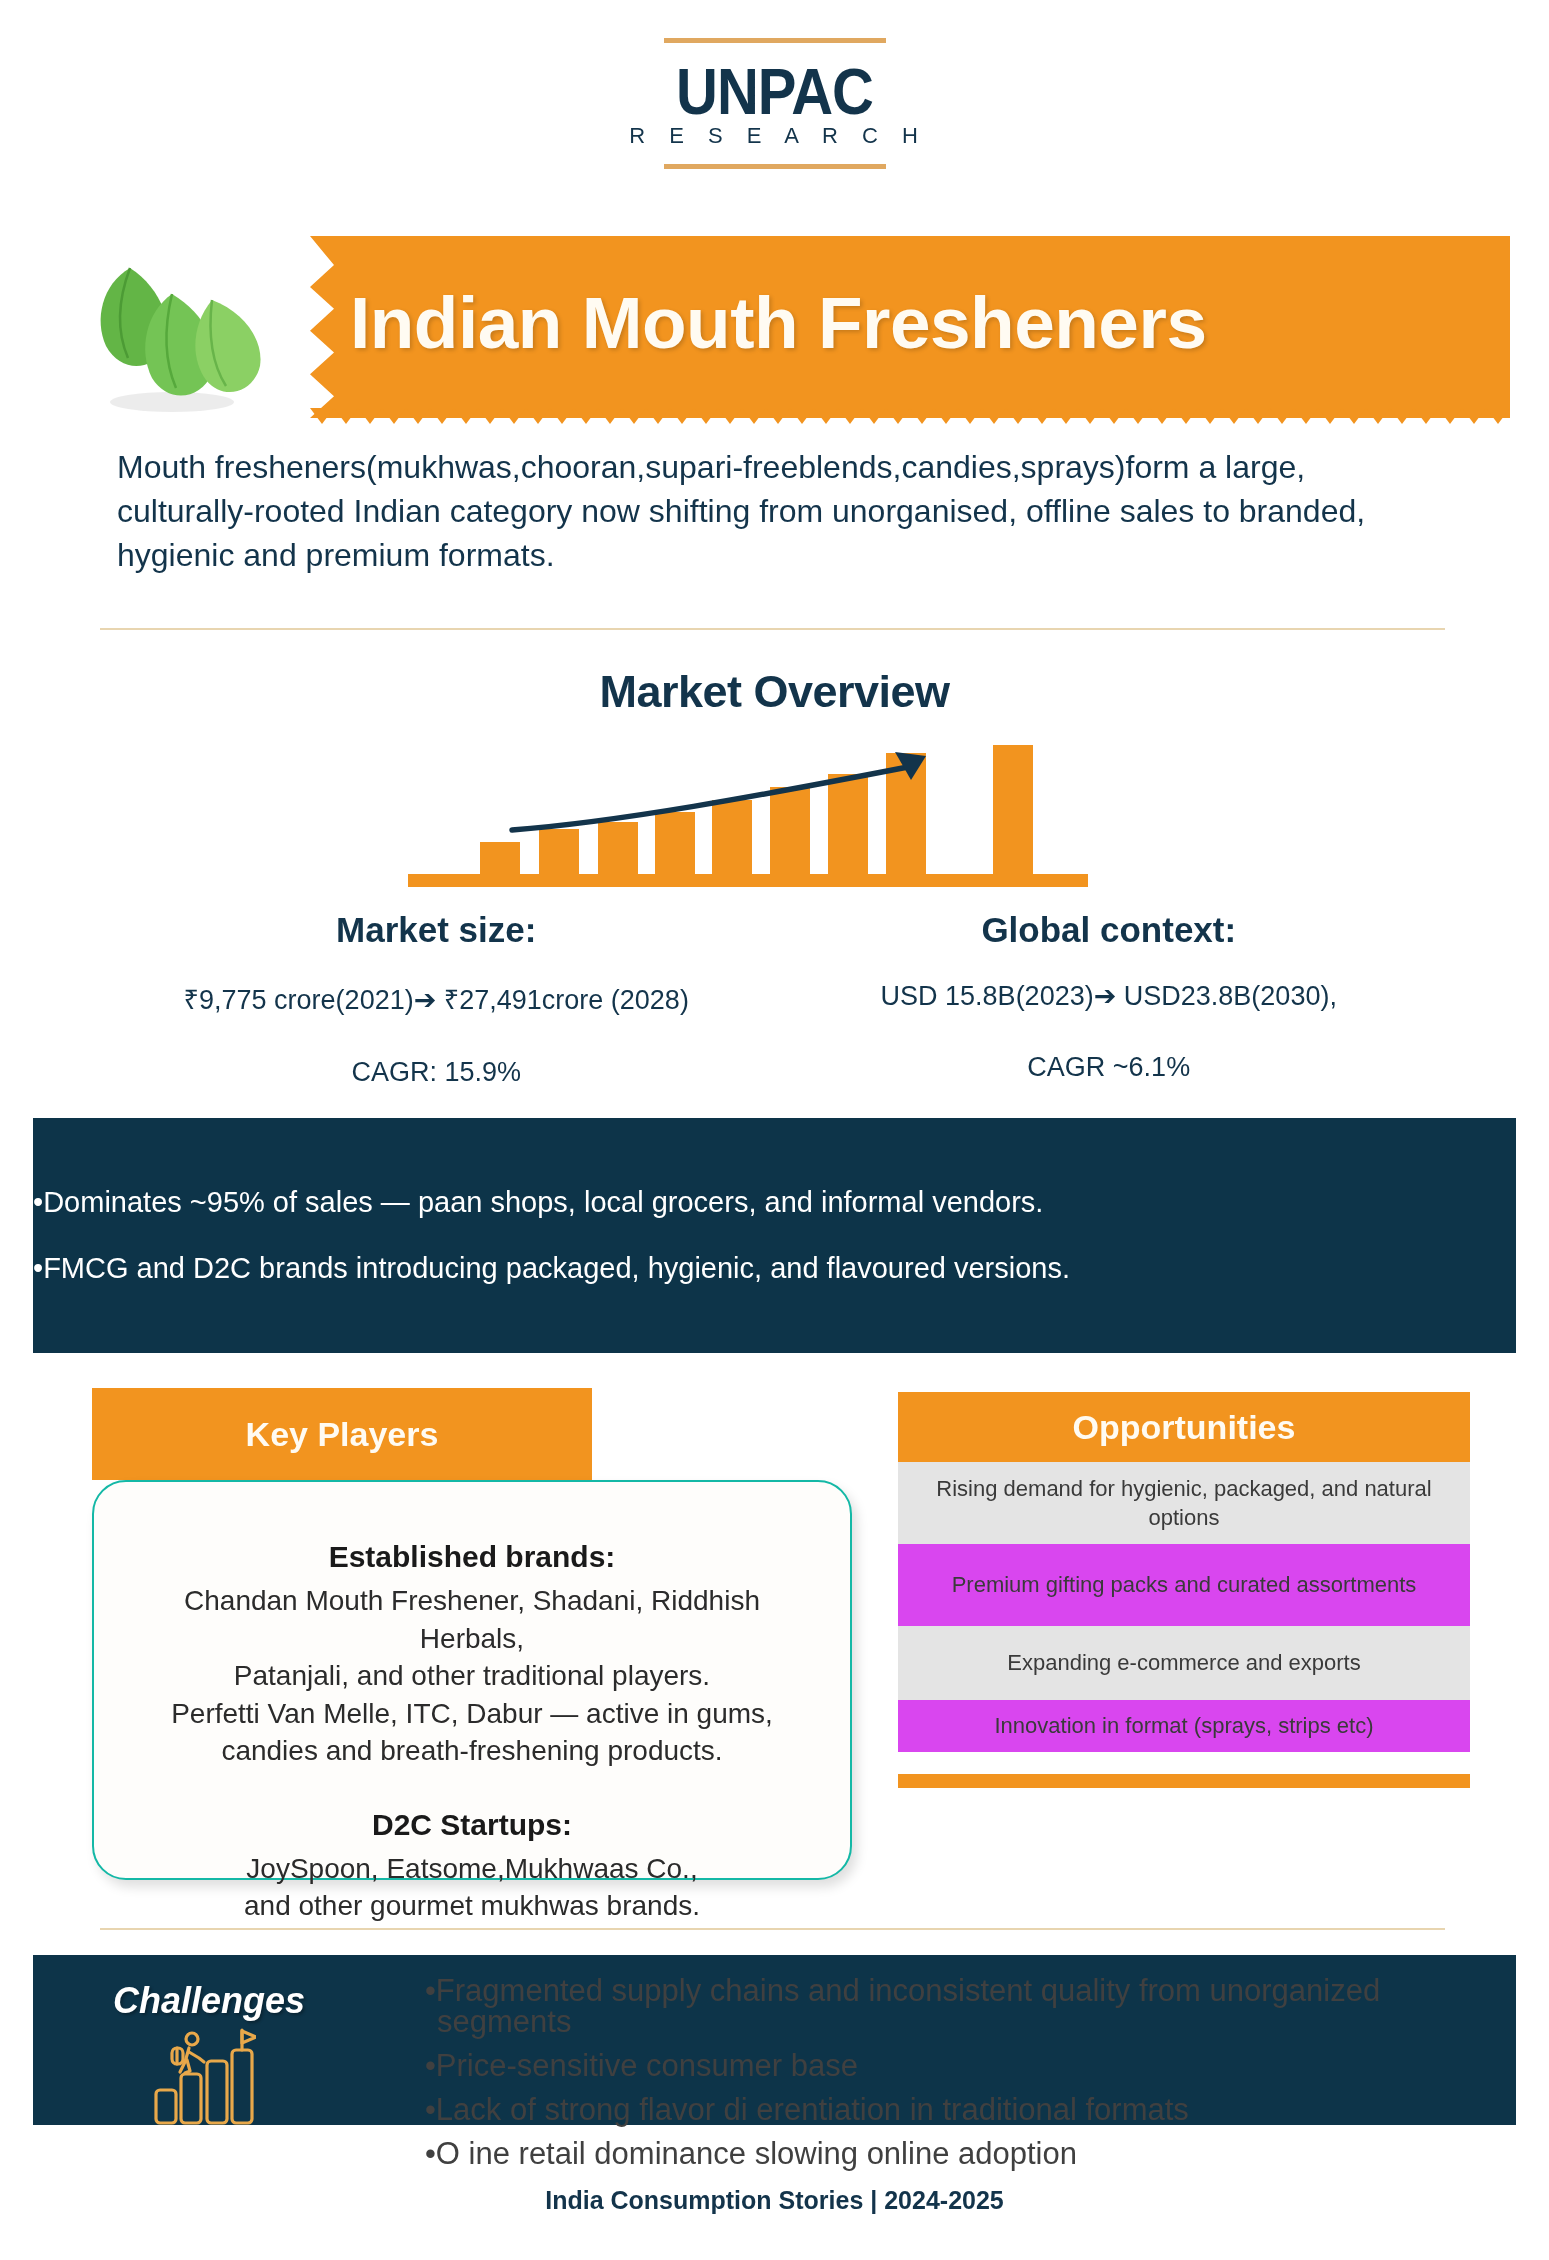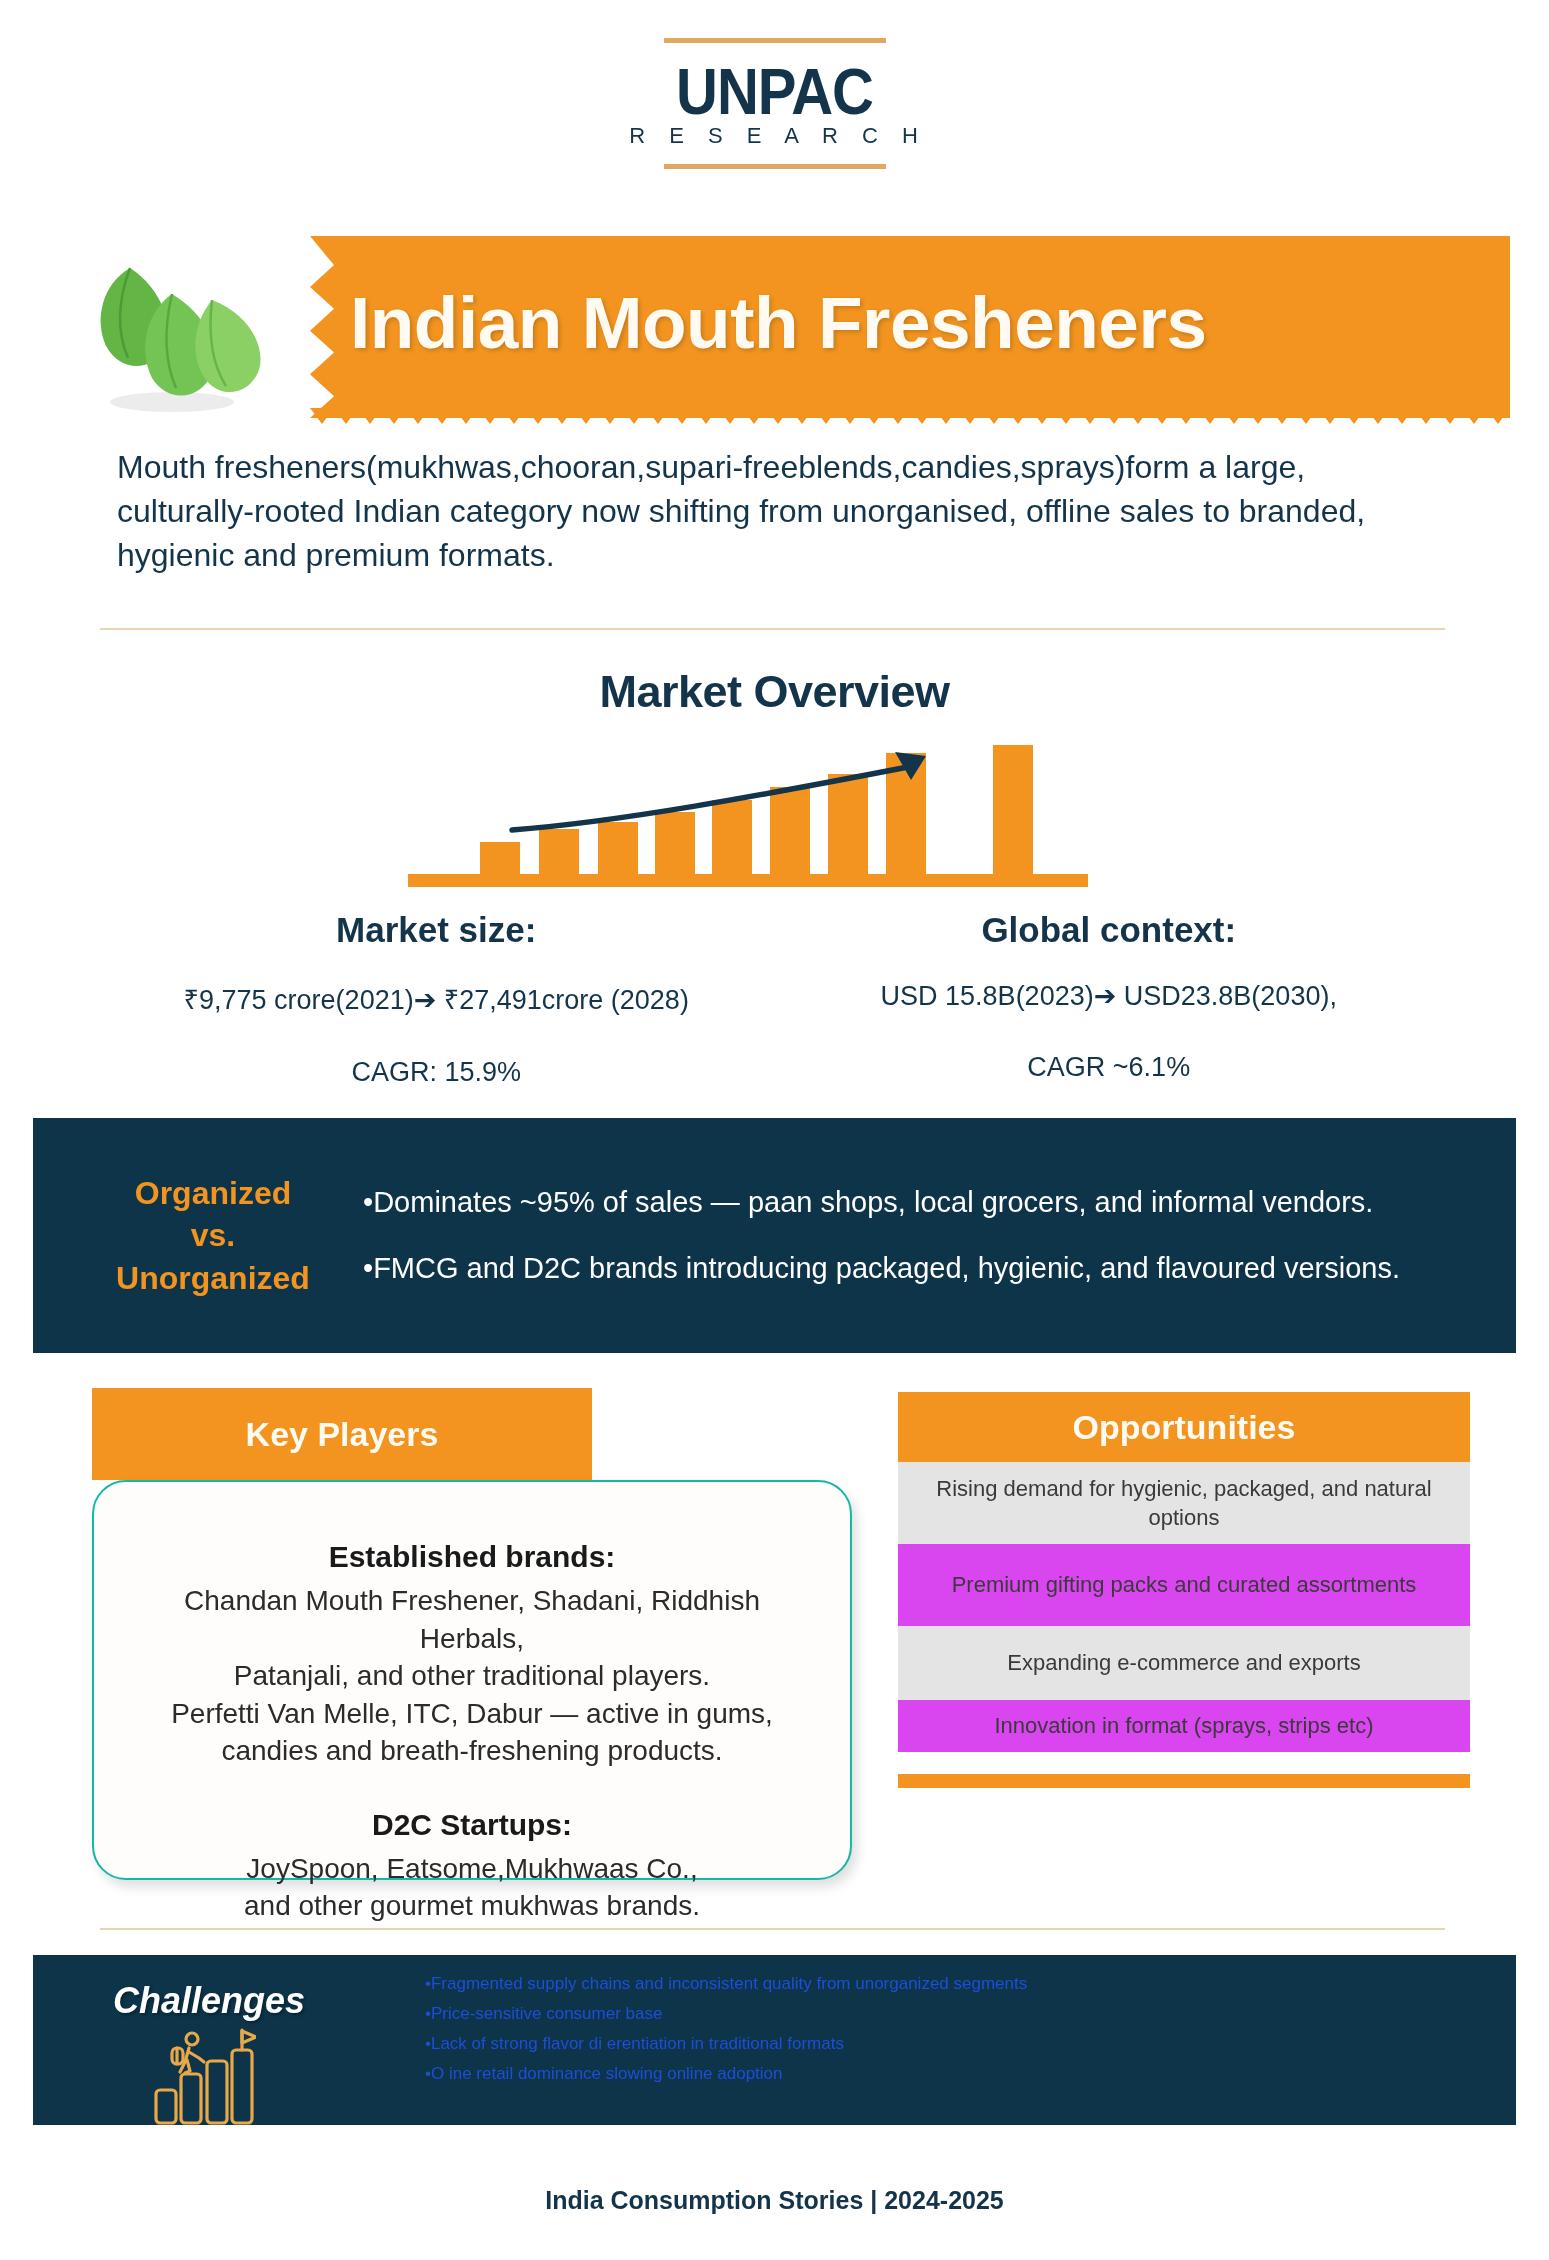--- a/index.html
+++ b/index.html
@@ -185,21 +185,21 @@
   }
   .ch-title{
     position:absolute; left:113px; top:1980px;
     color:#FFFFFF; font-size:36px; font-weight:bold;
     text-shadow: 2px 2px 3px rgba(0,0,0,0.3);
     font-style: italic;
   }
   .ch-icon{ position:absolute; left:152px; top:2028px; width:104px; height:97px; }
   .ch-body{ position:absolute; left:425px; top:1975px; width:1060px; }
   .ch-body li{
-    list-style:none; color:#1d4ed8; font-size:17px; line-height:1.0;
+    list-style:none; color:#404040; font-size:31px; line-height:1.0;
     margin-bottom:13px; text-indent:-12px; padding-left:12px;
   }
 
   
   .footer{
     position:absolute; left:0; right:0; top:2186px; text-align:center;
     font-size:25px; font-weight:bold; color:#13344B;
   }
 </style>
 </head>
@@ -257,25 +257,20 @@
       <div class="mo-l2">CAGR: 15.9%</div>
     </div>
     <div class="mo-col">
       <div class="mo-h">Global context:</div>
       <div class="mo-l1">USD 15.8B(2023)➔ USD23.8B(2030),</div>
       <div class="mo-l2">CAGR ~6.1%</div>
     </div>
   </div>
 
   <div class="org">
-    <div class="org-label">
-      <div>Organized</div>
-      <div>vs.</div>
-      <div>Unorganized</div>
-    </div>
     <ul class="org-body">
       <li>•Dominates ~95% of sales — paan shops, local grocers, and informal vendors.</li>
       <li>•FMCG and D2C brands introducing packaged, hygienic, and flavoured versions.</li>
     </ul>
   </div>
 
   <div class="kp-head">
     <div class="kp-head-txt">Key Players</div>
   </div>
   <div class="kp-tail"></div>

